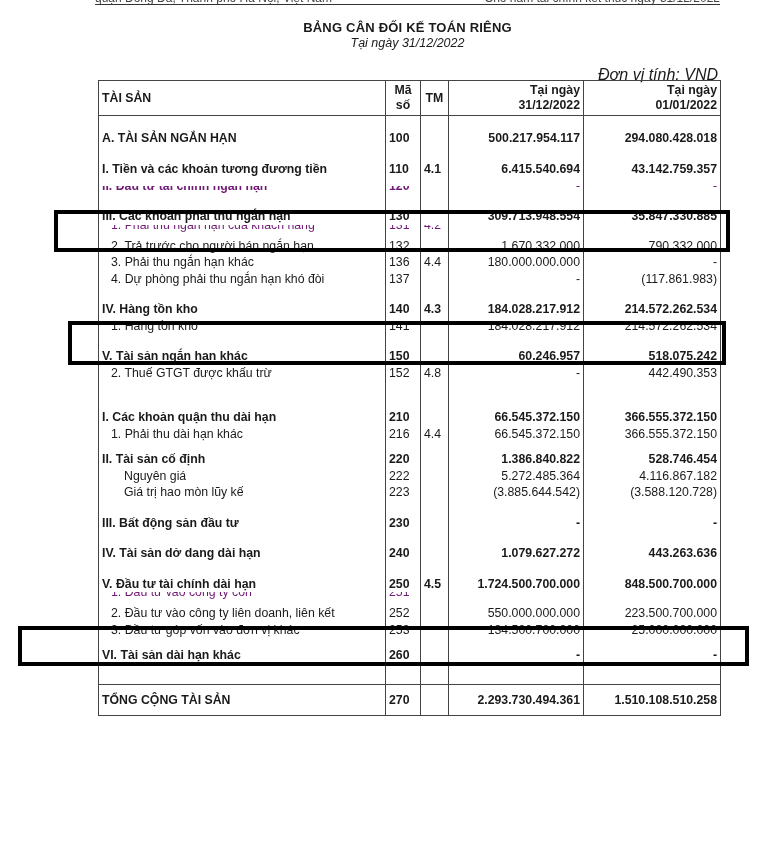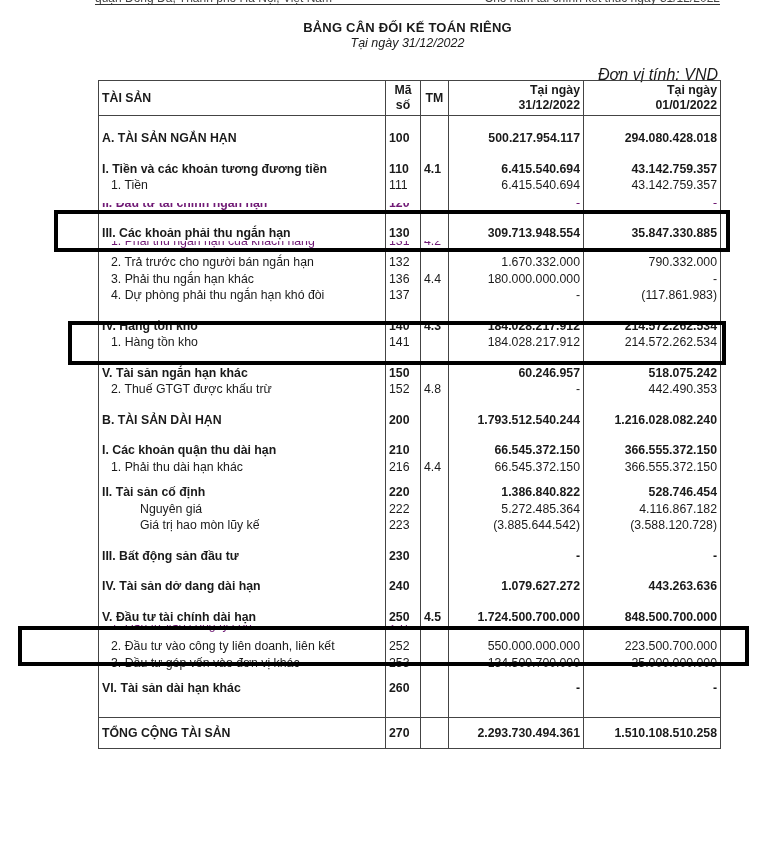--- a/index.html
+++ b/index.html
@@ -22,21 +22,21 @@
     table.bs th, table.bs td { border-left: 1.2px solid #444; border-right: 1.2px solid #444; padding: 0 3px; line-height: 16.5px; white-space: nowrap; overflow: hidden; }
     table.bs thead th { border: 1.2px solid #444; font-weight: bold; padding-top: 2px; padding-bottom: 2px; line-height: 15px; }
     table.bs thead th.left { text-align: left; vertical-align: middle; }
     table.bs thead th.center { text-align: center; }
     table.bs thead th.right { text-align: right; }
     table.bs td.code { text-align: left; }
     table.bs td.tm { text-align: left; }
     table.bs td.num { text-align: right; }
     tr.bold td { font-weight: bold; }
     tr.sub td.label { padding-left: 12px; }
-    tr.subsub td.label { padding-left: 41px; }
+    tr.subsub td.label { padding-left: 25px; }
     tr.gap td { height: 9px; line-height: 9px; }
     tr.gapbig td { height: 14px; line-height: 14px; }
     tr.total td { border-top: 1.2px solid #444; border-bottom: 1.2px solid #444; font-weight: bold; line-height: 30px; }
     tr.partial td { color: #701a75; line-height: 13px; height: 13px; }
     tr.partial td span { display: inline-block; transform: translateY(-6px); }
 
     .hl { position: absolute; border: 4px solid #000; box-sizing: border-box; pointer-events: none; }
   </style>
 </head>
 <body>
@@ -91,27 +91,20 @@
         <td></td>
       </tr>
 
     <tr class="bold">
       <td class="label">I. Tiền và các khoản tương đương tiền</td>
       <td class="code">110</td>
       <td class="tm">4.1</td>
       <td class="num">6.415.540.694</td>
       <td class="num">43.142.759.357</td>
     </tr>
-    <tr class="sub">
-      <td class="label">1. Tiền</td>
-      <td class="code">111</td>
-      <td class="tm"></td>
-      <td class="num">6.415.540.694</td>
-      <td class="num">43.142.759.357</td>
-    </tr>
     <tr class="gap">
         <td></td>
         <td></td>
         <td></td>
         <td></td>
         <td></td>
       </tr>
 
     <tr class="bold partial">
       <td class="label"><span>II. Đầu tư tài chính ngắn hạn</span></td>
@@ -208,27 +201,20 @@
       <td class="num">442.490.353</td>
     </tr>
     <tr class="gapbig">
         <td></td>
         <td></td>
         <td></td>
         <td></td>
         <td></td>
       </tr>
 
-    <tr class="bold">
-      <td class="label">B. TÀI SẢN DÀI HẠN</td>
-      <td class="code">200</td>
-      <td class="tm"></td>
-      <td class="num">1.793.512.540.244</td>
-      <td class="num">1.216.028.082.240</td>
-    </tr>
     <tr class="gapbig">
         <td></td>
         <td></td>
         <td></td>
         <td></td>
         <td></td>
       </tr>
 
     <tr class="bold">
       <td class="label">I. Các khoản quận thu dài hạn</td>

